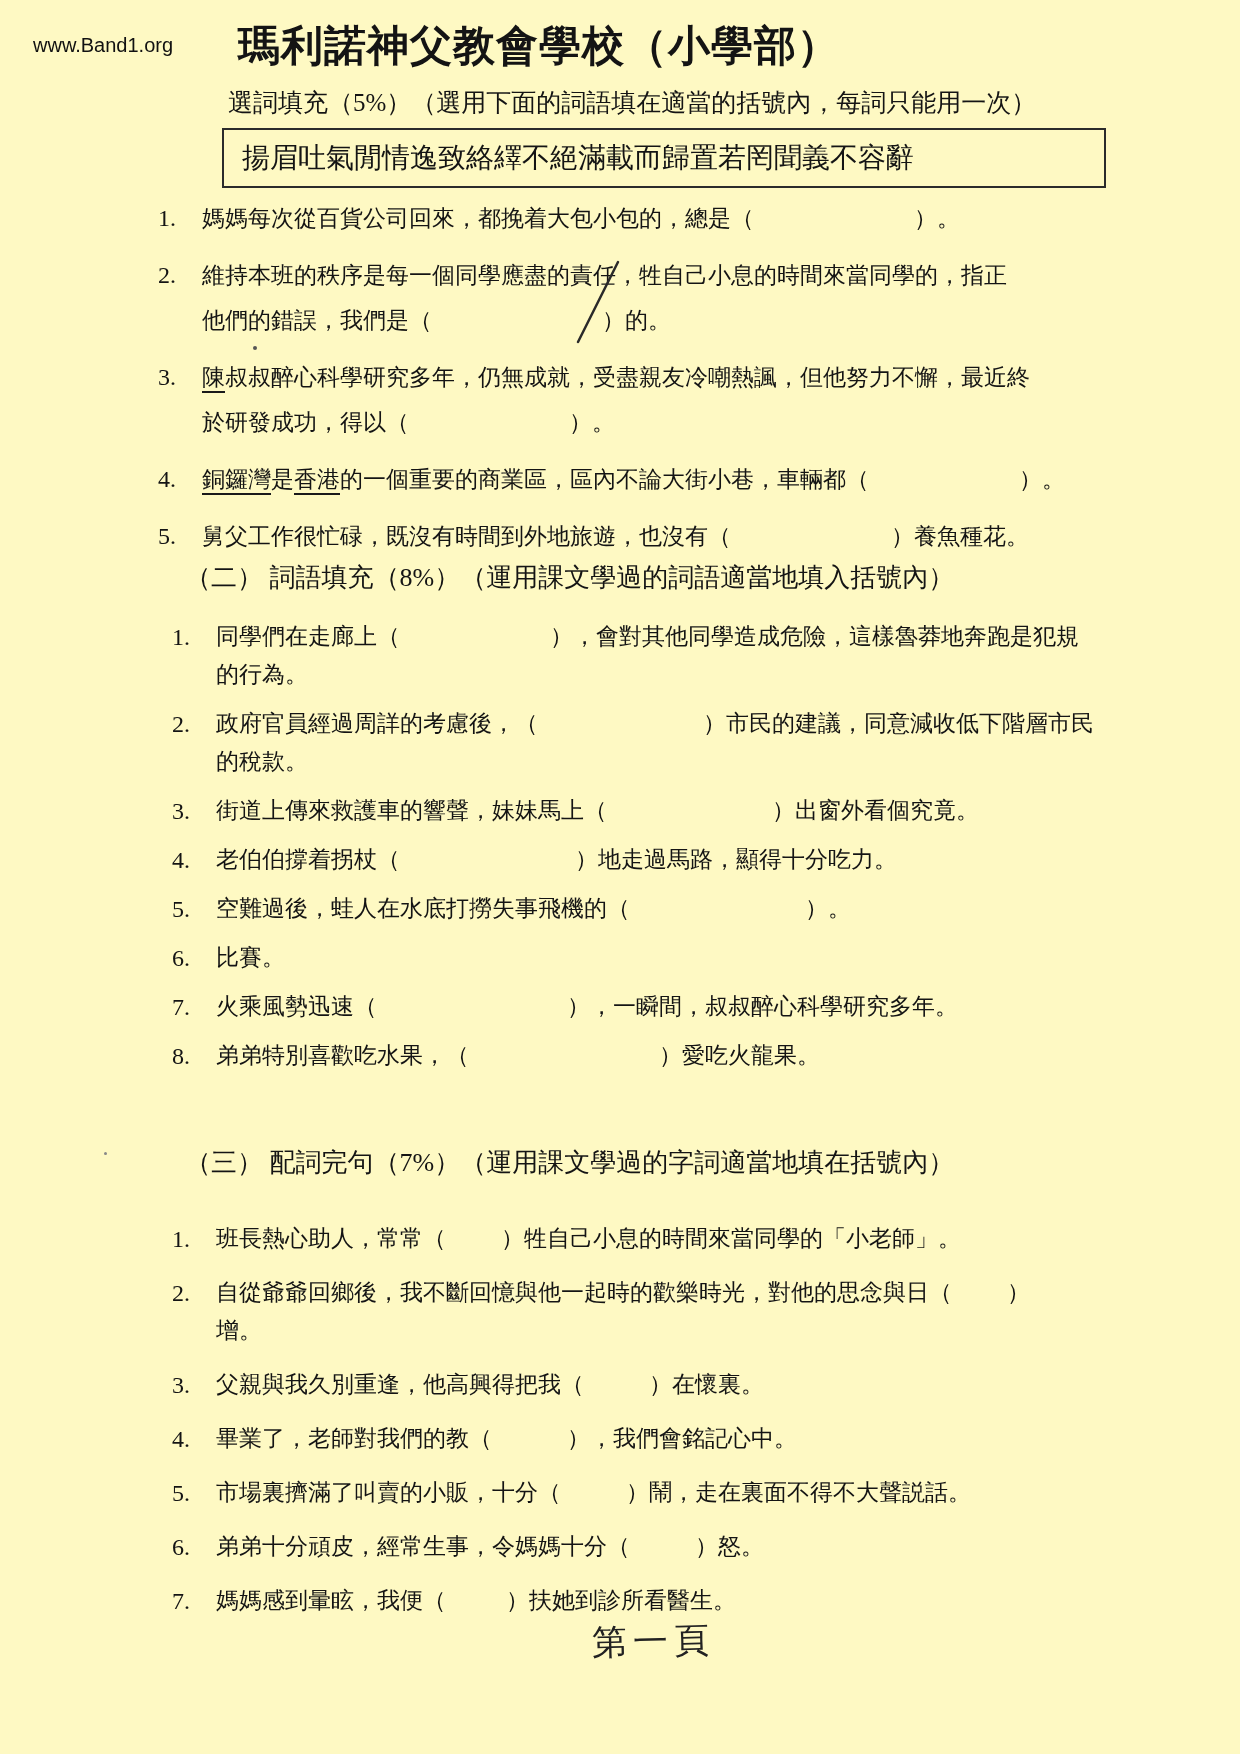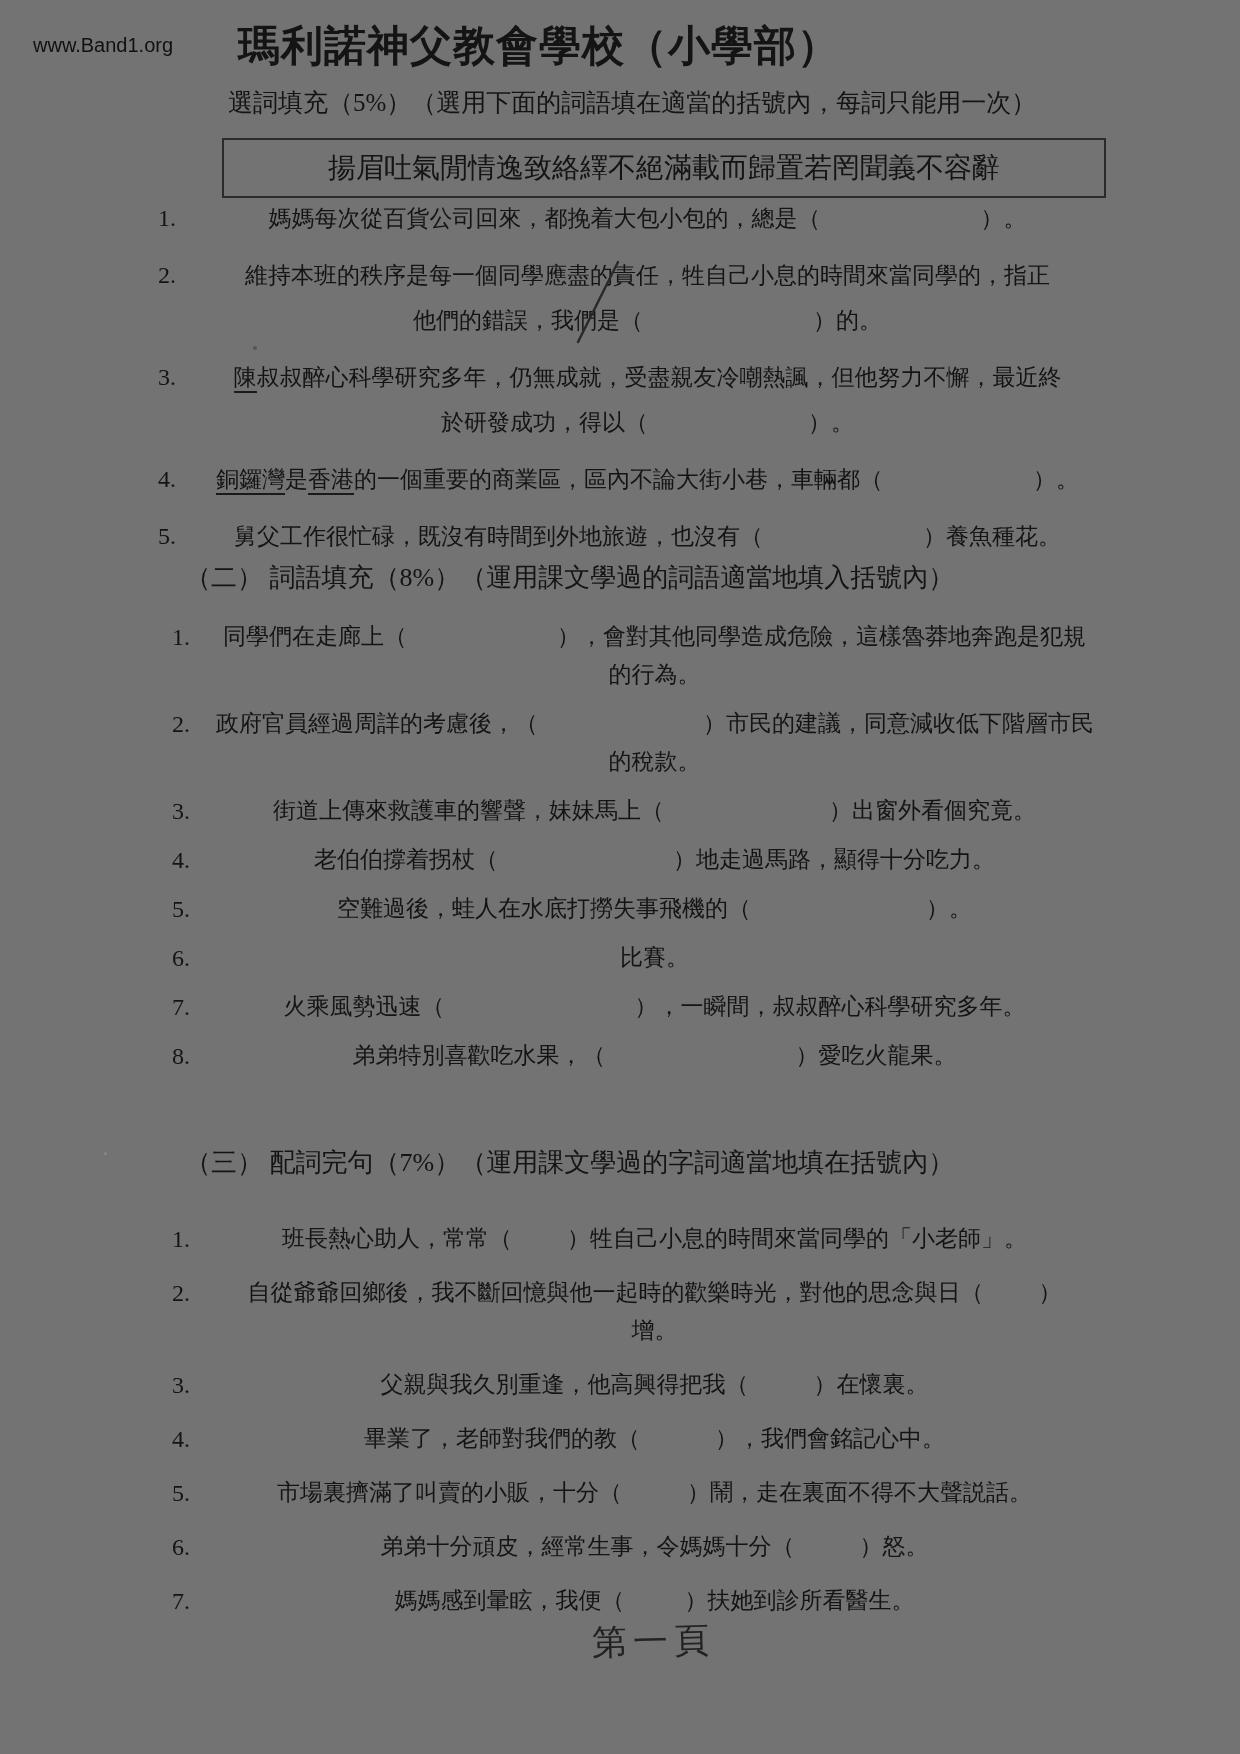--- a/index.html
+++ b/index.html
@@ -1,46 +1,46 @@
 <!DOCTYPE html>
 <html><head>
 <meta charset="utf-8">
 <style>
   html,body{margin:0;padding:0;background:#e8e8e8;}
   #page{
-    position:relative;width:1240px;height:1754px;background:#737373;
+    position:relative;width:1240px;height:1754px;background:#fef9c3;
     font-family:"Liberation Serif","DejaVu Serif",serif;color:#141414;
     overflow:hidden;margin:0 auto;
   }
   .abs{position:absolute;}
   #watermark{left:33px;top:34px;font-family:"Liberation Sans","DejaVu Sans",sans-serif;font-size:20px;color:#111;}
   #doc-title{left:238px;top:6px;font-size:42px;font-weight:bold;letter-spacing:1px;white-space:nowrap;margin-top:12px;}
   #instruction1{left:228px;top:86px;font-size:25px;white-space:nowrap;}
   #word-bank{
-    left:222px;top:138px;width:884px;height:60px;border:2px solid #2b2b2b;
-    display:flex;align-items:center;justify-content:center;
+    left:222px;top:128px;width:884px;height:60px;border:2px solid #2b2b2b;
+    display:flex;align-items:center;justify-content:flex-start;
     padding:0 18px;box-sizing:border-box;
   }
   #word-bank .word{font-size:28px;font-weight:500;white-space:nowrap;}
   .part{width:935px;}
   #part1-items{left:158px;top:196px;}
   #part2-items{left:172px;top:618px;width:921px;}
   #part3-items{left:172px;top:1220px;width:921px;}
   .section-heading{font-size:26px;white-space:nowrap;}
   #heading2{left:185px;top:560px;}
   #heading3{left:185px;top:1145px;}
   .item{display:flex;align-items:flex-start;}
   .p1 .item{margin-bottom:12px;}
   .p2 .item{margin-bottom:11px;}
   .p3 .item{margin-bottom:16px;}
   .num{flex:none;width:44px;font-size:24px;}
   .p1 .num{line-height:45px;}
   .p2 .num,.p3 .num{line-height:38px;}
   .txt{flex:1;min-width:0;}
-  .line{white-space:nowrap;font-size:23px;text-align:center;}
+  .line{white-space:nowrap;font-size:23px;}
   .p1 .line{line-height:45px;height:45px;}
   .p2 .line,.p3 .line{line-height:38px;height:38px;}
   .u{border-bottom:2px solid #1a1a1a;padding-bottom:1px;}
   .gap{display:inline-block;height:4px;}
   #slash-mark{left:570px;top:256px;width:60px;height:92px;pointer-events:none;}
   #page-footer{left:592px;top:1618px;font-size:35px;letter-spacing:6px;color:#222;transform:rotate(-1.5deg);}
   .speck{position:absolute;background:#555;border-radius:50%;}
   #speck1{left:253px;top:346px;width:4px;height:4px;}
   #speck2{left:104px;top:1152px;width:3px;height:3px;background:#888;}
 </style>

